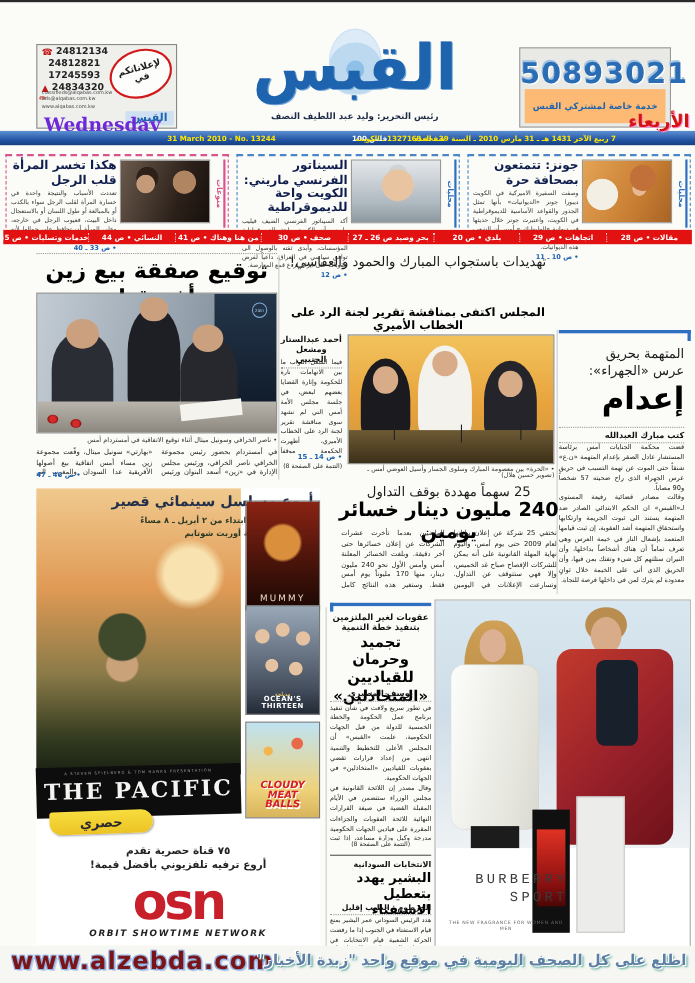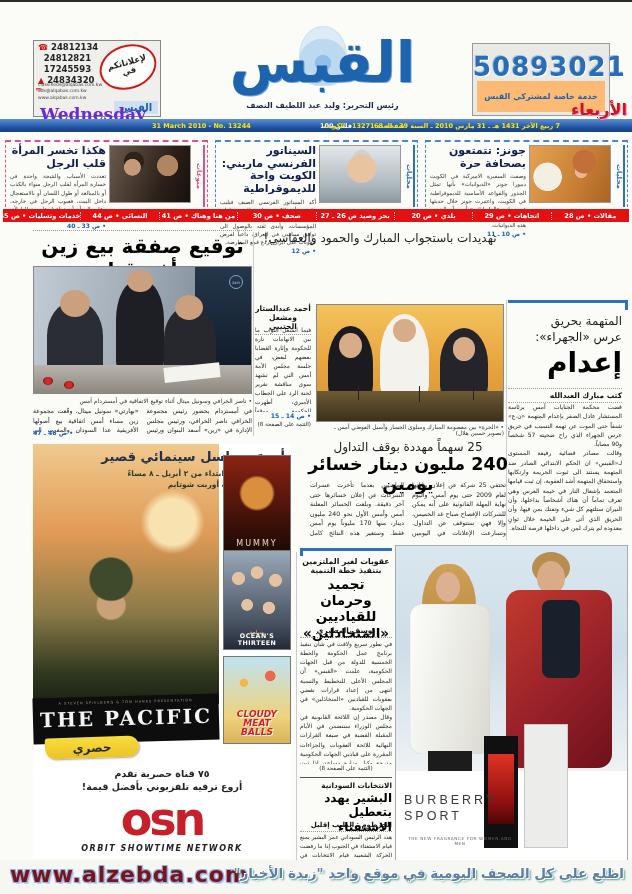--- a/index.html
+++ b/index.html
@@ -116,21 +116,21 @@
   .bb-wface { position:absolute; left:40px; top:26px; width:24px; height:30px; border-radius:50%; background:#dcb092; }
   .bb-wjacket { position:absolute; left:14px; top:58px; width:80px; height:150px; border-radius:12px; background:linear-gradient(100deg,#fdfdfb,#e6e6df 70%,#d8d8d0); box-shadow:0 0 1px #bbb inset; }
   .bb-wlegs { position:absolute; left:32px; top:205px; width:44px; height:20px; background:#1c1c1c; }
   .bb-mhair { position:absolute; left:136px; top:6px; width:38px; height:32px; border-radius:50%; background:#b98c50; }
   .bb-mface { position:absolute; left:141px; top:15px; width:28px; height:34px; border-radius:50%; background:#d9ac89; }
   .bb-mjacket { position:absolute; left:110px; top:44px; width:106px; height:178px; border-radius:14px; background:linear-gradient(135deg,#c23a2c,#97202a 55%,#6e1119); }
   .bb-mshirt { position:absolute; left:146px; top:54px; width:38px; height:78px; border-radius:8px; background:#18202c; }
   .bb-bottle { position:absolute; left:88px; top:190px; width:34px; height:112px; background:#101010; }
   .bb-glass { position:absolute; left:4px; top:18px; width:26px; height:70px; background:linear-gradient(#e03224,#8e1010 70%,#4c0606); }
   .bb-box { position:absolute; left:128px; top:178px; width:44px; height:124px; background:#ececea; border:1px solid #c8c8c4; }
-  .bb-brand { position:absolute; left:8px; top:246px; width:112px; text-align:left; font-family:Liberation Sans, sans-serif; font-size:12.5px; letter-spacing:3px; color:#3a3a3a; line-height:1.3; }
+  .bb-brand { position:absolute; left:8px; top:246px; width:112px; text-align:right; font-family:Liberation Mono, monospace; font-size:12.5px; letter-spacing:3px; color:#3a3a3a; line-height:1.3; }
   .bb-tag { position:absolute; left:8px; top:290px; width:112px; text-align:center; font-size:4.2px; letter-spacing:.6px; color:#666; }
 
   
   .footer { left:0; top:860px; width:632px; height:34px; background:#f6f6f3; }
   .foot-url { position:absolute; left:10px; top:2px; font-size:22px; font-weight:bold; letter-spacing:1px; color:#7b1416; text-shadow:-1px -1px 0 #93b3e3, 1px -1px 0 #93b3e3, -1px 1px 0 #93b3e3, 1px 1px 0 #93b3e3, 2px 2px 0 #c3d2ee; }
   .foot-slogan { position:absolute; right:8px; top:5px; direction:rtl; font-size:13.5px; font-weight:bold; color:#5c7fa3; text-shadow:1px 1px 0 #fff, -1px -1px 0 #fff, 2px 2px 2px #49a08e; }
 </style>
 </head>
 <body>
 
@@ -245,20 +245,21 @@
     <div class="z-table"></div>
     <div class="z-paper"></div>
     <div class="z-flower" style="left:4%;bottom:6%"></div>
     <div class="z-flower" style="left:14%;bottom:3%"></div>
   </div>
   <div class="abs rtl" style="left:33px;top:397px;width:219px;font-size:6px;color:#333;text-align:right">• ناصر الخرافي وسونيل ميتال أثناء توقيع الاتفاقية في أمستردام أمس</div>
   <div class="abs body-txt" style="left:33px;top:406px;width:219px;height:30px;columns:2;column-gap:8px;overflow:hidden">في أمستردام بحضور رئيس مجموعة الخرافي ناصر الخرافي، ورئيس مجلس الإدارة في «زين» أسعد البنوان ورئيس «بهارتي» سونيل ميتال، وقّعت مجموعة زين مساء أمس اتفاقية بيع أصولها الأفريقية عدا السودان والمغرب الى شركة «بهارتي» الهندية بقيمة إجمالية تبلغ 10.7 مليارات دولار.</div>
   <div class="abs pref" style="left:33px;top:429px;width:219px;text-align:left">• ص 46 ـ 47</div>
 
   <div class="abs kick" style="left:255px;top:231px;width:250px;font-size:12px;text-align:center">تهديدات باستجواب المبارك والحمود والعفاسي!</div>
+  <div class="abs hl" style="left:255px;top:278px;width:250px;font-size:10.5px;text-align:center">المجلس اكتفى بمناقشة تقرير لجنة الرد على الخطاب الأميري</div>
 
   <div class="abs byl" style="left:255px;top:304px;width:56px;font-size:7.5px;text-align:center;border-bottom:1px dotted #999;padding-bottom:3px">أحمد عبدالستار ومشعل الحتيبي</div>
   <div class="abs body-txt" style="left:255px;top:326px;width:56px;height:86px;font-size:5.8px;overflow:hidden">فيما انشغل النواب ما بين الاتهامات تارة للحكومة وإثارة القضايا بعضهم لبعض، في جلسة مجلس الأمة أمس التي لم تشهد سوى مناقشة تقرير لجنة الرد على الخطاب الأميري، أظهرت الحكومة موقفاً متماسكاً عبّر عنه وزير الدولة لشؤون مجلس الأمة د. محمد البصيري بأن الحكومة ما عادت تخشى الاستجوابات، وأنها تدعم جميع أعضائها من دون استثناء.
 وكان جلياً أمس استمرار تداعيات طرح الملفات من وزير الإعلام أحمد العبدالله حيث ظهرت بوضوح لغة التشكيك بالآخر والتهجم والتخوين بين النواب.</div>
   <div class="abs pref" style="left:255px;top:412px;width:56px">• ص 14 ـ 15</div>
   <div class="abs cont" style="left:255px;top:421px;width:56px">(التتمة على الصفحة 8)</div>
 
   <div class="abs ph-parl">
     <div class="pl-fig" style="left:6%;top:18%;width:24%;height:64%;background:#1b1b1f"></div>
     <div class="pl-face" style="left:12%;top:24%;width:12%;height:22%"></div>

